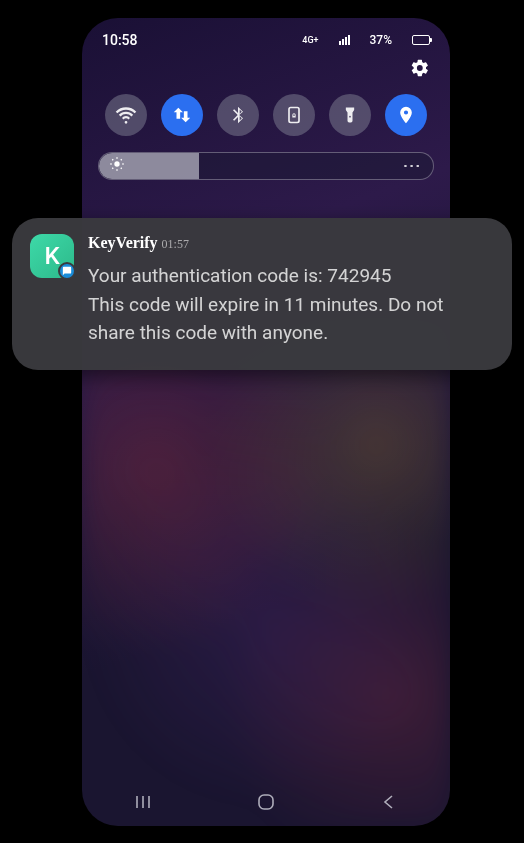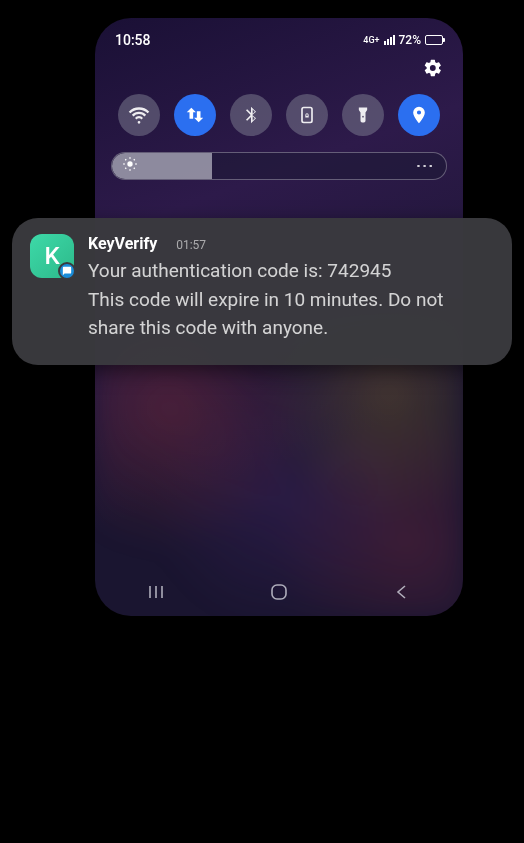--- a/index.html
+++ b/index.html
@@ -7,23 +7,23 @@
       width: 524px;
       height: 843px;
       background: #000;
       font-family: -apple-system, BlinkMacSystemFont, 'Segoe UI', Roboto, sans-serif;
       position: relative;
       overflow: hidden;
     }
     .phone-frame {
       position: absolute;
       top: 18px;
-      left: 95px;
+      left: 82px;
       width: 368px;
-      height: 598px;
+      height: 808px;
       background: linear-gradient(160deg, #1a1035 0%, #2d1a4a 30%, #1a1530 70%);
       border-radius: 36px;
       overflow: hidden;
     }
     .phone-bg-blur {
       position: absolute;
       top: 300px;
       left: 0;
       right: 0;
       bottom: 0;
@@ -38,21 +38,21 @@
       justify-content: space-between;
       align-items: center;
       padding: 14px 20px 6px;
       color: #fff;
       font-size: 14px;
       font-weight: 500;
     }
     .status-right {
       display: flex;
       align-items: center;
-      gap: 4px;
+      gap: 20px;
       font-size: 12px;
     }
     .status-4g { font-size: 9px; line-height: 1; }
     .signal-bars { display: inline-flex; align-items: flex-end; gap: 1px; }
     .signal-bars span { width: 2px; background: #fff; }
     .settings-row {
       display: flex;
       justify-content: flex-end;
       padding: 4px 20px 8px;
     }
@@ -155,22 +155,23 @@
       align-items: center;
       justify-content: center;
     }
     .notif-content {
       flex: 1;
       color: #ddd;
     }
     .notif-header {
       display: flex;
       align-items: baseline;
-      gap: 19px;
-      margin-bottom: 4px;
+      gap: 4px;
+      margin-bottom: 10px;
+      font-family: Liberation Serif, serif;
     }
     .notif-title {
       color: #fff;
       font-weight: 700;
       font-size: 16px;
     }
     .notif-time {
       color: rgba(220,220,220,0.7);
       font-size: 12px;
     }
@@ -230,21 +231,21 @@
   <div class="status-bar">
     <span>10:58</span>
     <span class="status-right">
       <span class="status-4g">4G+</span>
       <span class="signal-bars">
         <span style="height:4px"></span>
           <span style="height:6px"></span>
           <span style="height:8px"></span>
           <span style="height:10px"></span>
       </span>
-      <span>72%</span>
+      <span>37%</span>
       <span class="battery-icon">
         <span class="battery-fill" style="width:72%"></span>
       </span>
     </span>
   </div>
 
   <div class="settings-row">
     <span class="gear-icon">
       <svg width="20" height="20" viewBox="0 0 24 24" fill="currentColor">
           <path d="M19.14,12.94a7,7,0,0,0,.05-.94,7,7,0,0,0-.05-.94l2.11-1.65a.5.5,0,0,0,.12-.64l-2-3.46a.5.5,0,0,0-.61-.22l-2.49,1a7,7,0,0,0-1.63-.94l-.38-2.65A.5.5,0,0,0,13.77,2H9.77a.5.5,0,0,0-.49.42L8.9,5.07a7,7,0,0,0-1.63.94l-2.49-1a.5.5,0,0,0-.61.22l-2,3.46a.5.5,0,0,0,.12.64L4.4,11a7,7,0,0,0-.05.94,7,7,0,0,0,.05.94L2.29,14.5a.5.5,0,0,0-.12.64l2,3.46a.5.5,0,0,0,.61.22l2.49-1a7,7,0,0,0,1.63.94l.38,2.65a.5.5,0,0,0,.49.42h4a.5.5,0,0,0,.49-.42l.38-2.65a7,7,0,0,0,1.63-.94l2.49,1a.5.5,0,0,0,.61-.22l2-3.46a.5.5,0,0,0-.12-.64ZM11.77,15.5A3.5,3.5,0,1,1,15.27,12,3.5,3.5,0,0,1,11.77,15.5Z"></path>
@@ -339,16 +340,16 @@
         </svg>
     </div>
   </div>
   <div class="notif-content">
     <div class="notif-header">
       <span class="notif-title">KeyVerify</span>
       <span class="notif-time">01:57</span>
     </div>
     <div class="notif-body">
       <div>Your authentication code is: 742945</div>
-      <div>This code will expire in 10 minutes. Do not share this code with anyone.</div>
+      <div>This code will expire in 11 minutes. Do not share this code with anyone.</div>
     </div>
   </div>
 </div>
 
 </body></html>

